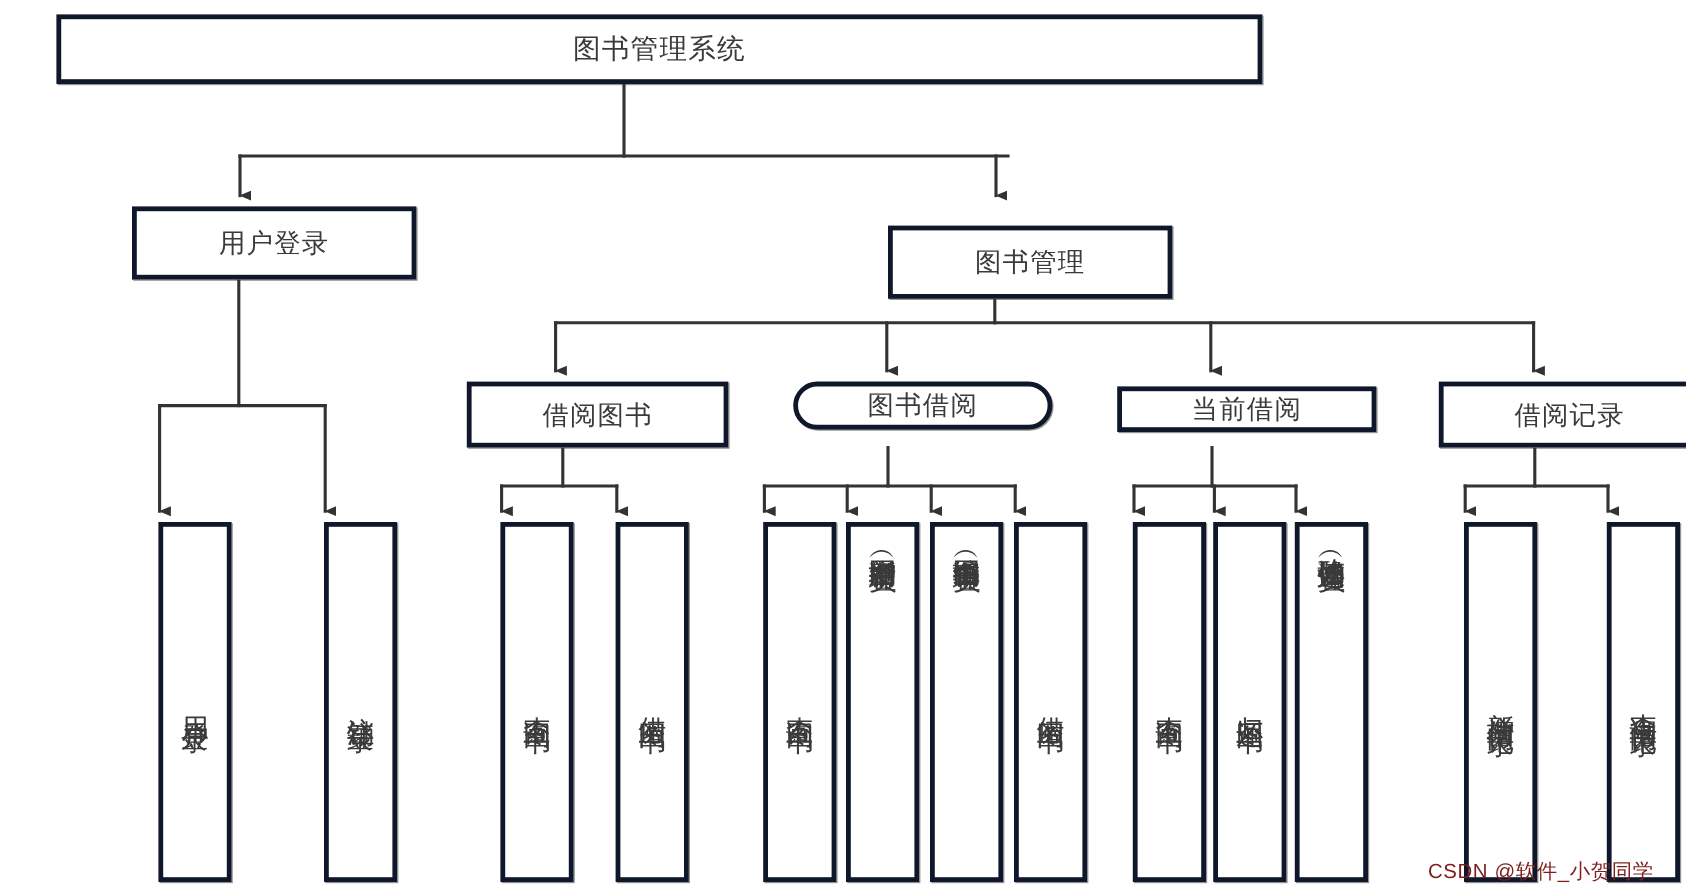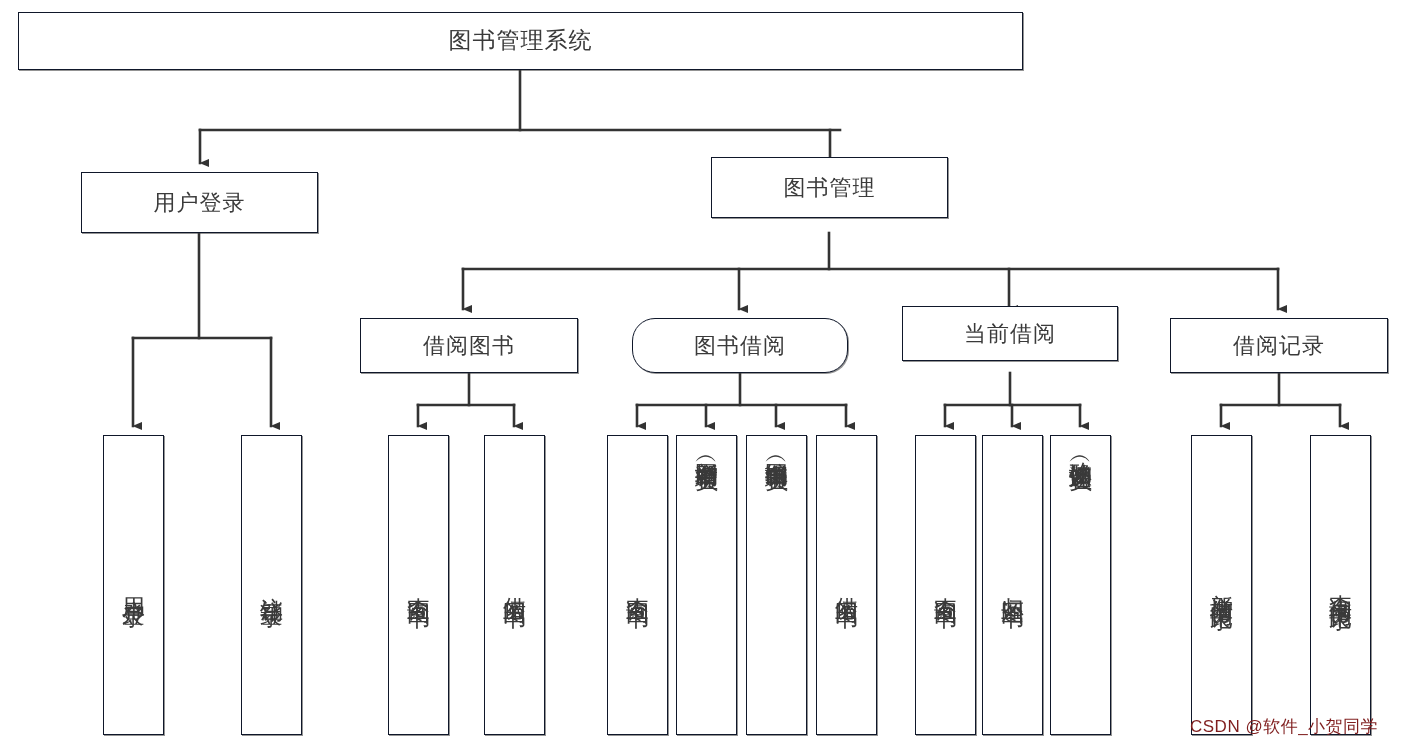--- a/index.html
+++ b/index.html
@@ -3,24 +3,25 @@
 <meta charset="utf-8">
 <style>
   html,body{margin:0;padding:0;background:#ffffff;}
   body{font-family:"Liberation Sans","DejaVu Sans",sans-serif;}
   #canvas{position:relative;width:1405px;height:747px;background:#fff;overflow:hidden;}
   svg.wires{position:absolute;left:0;top:0;width:1405px;height:747px;pointer-events:none;}
   .node{
     position:absolute;
     box-sizing:border-box;
     background:#ffffff;
-    border:1px solid #0f172a;
+    border:4px solid #0f172a;
     box-shadow:1px 1px 0 rgba(60,60,60,.55);
     display:flex;align-items:center;justify-content:center;
     color:#3a3a3a;
+    margin-left:29px;
   }
   .node .lbl{
     display:block;
     text-align:center;
     line-height:1.18;
     color:#3a3a3a;
     white-space:nowrap;
   }
   .node.h .lbl{font-size:22px;letter-spacing:1px;}
   .node.root .lbl{font-size:23px;letter-spacing:1px;}
@@ -100,33 +101,33 @@
   </svg>
 
   <div class="node root" style="left:18px;top:12px;width:1005px;height:58px;">
     <span class="lbl">图书管理系统</span>
   </div>
 
   <div class="node h" style="left:81px;top:172px;width:237px;height:61px;">
     <span class="lbl">用户登录</span>
   </div>
 
-  <div class="node h" style="left:711px;top:157px;width:237px;height:61px;">
+  <div class="node h" style="left:711px;top:188px;width:237px;height:61px;">
     <span class="lbl">图书管理</span>
   </div>
 
   <div class="node h" style="left:360px;top:318px;width:218px;height:55px;">
     <span class="lbl">借阅图书</span>
   </div>
 
-  <div class="node h" style="left:632px;top:318px;width:216px;height:55px;border-radius:23px;">
+  <div class="node h" style="left:632px;top:318px;width:216px;height:40px;border-radius:23px;">
     <span class="lbl">图书借阅</span>
   </div>
 
-  <div class="node h" style="left:902px;top:306px;width:216px;height:55px;">
+  <div class="node h" style="left:902px;top:322px;width:216px;height:38px;">
     <span class="lbl">当前借阅</span>
   </div>
 
   <div class="node h" style="left:1170px;top:318px;width:218px;height:55px;">
     <span class="lbl">借阅记录</span>
   </div>
 
   <div class="node v mid" style="left:103px;top:435px;width:61px;height:300px;">
     <span class="lbl">用户登录</span>
   </div>

